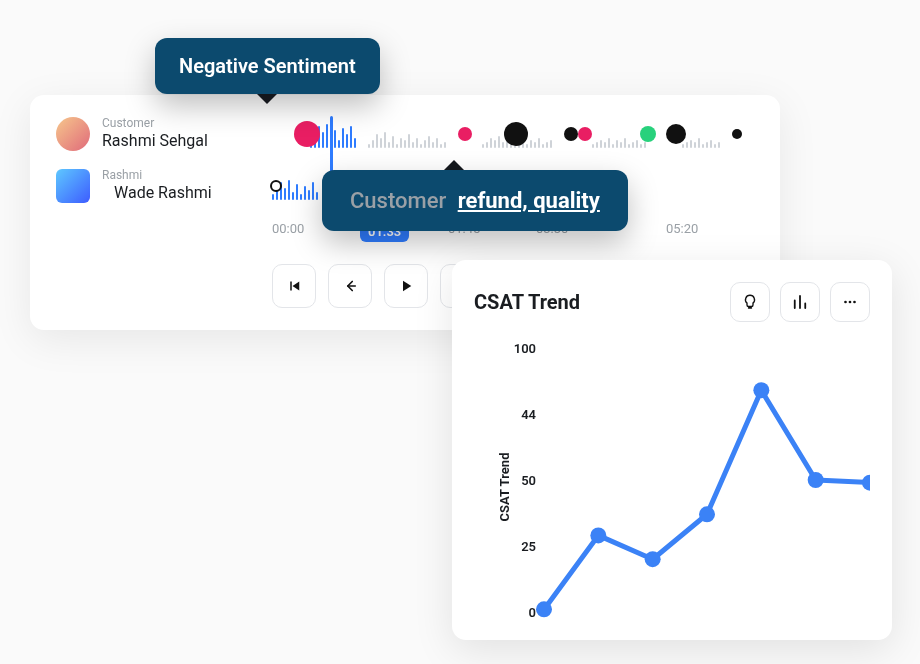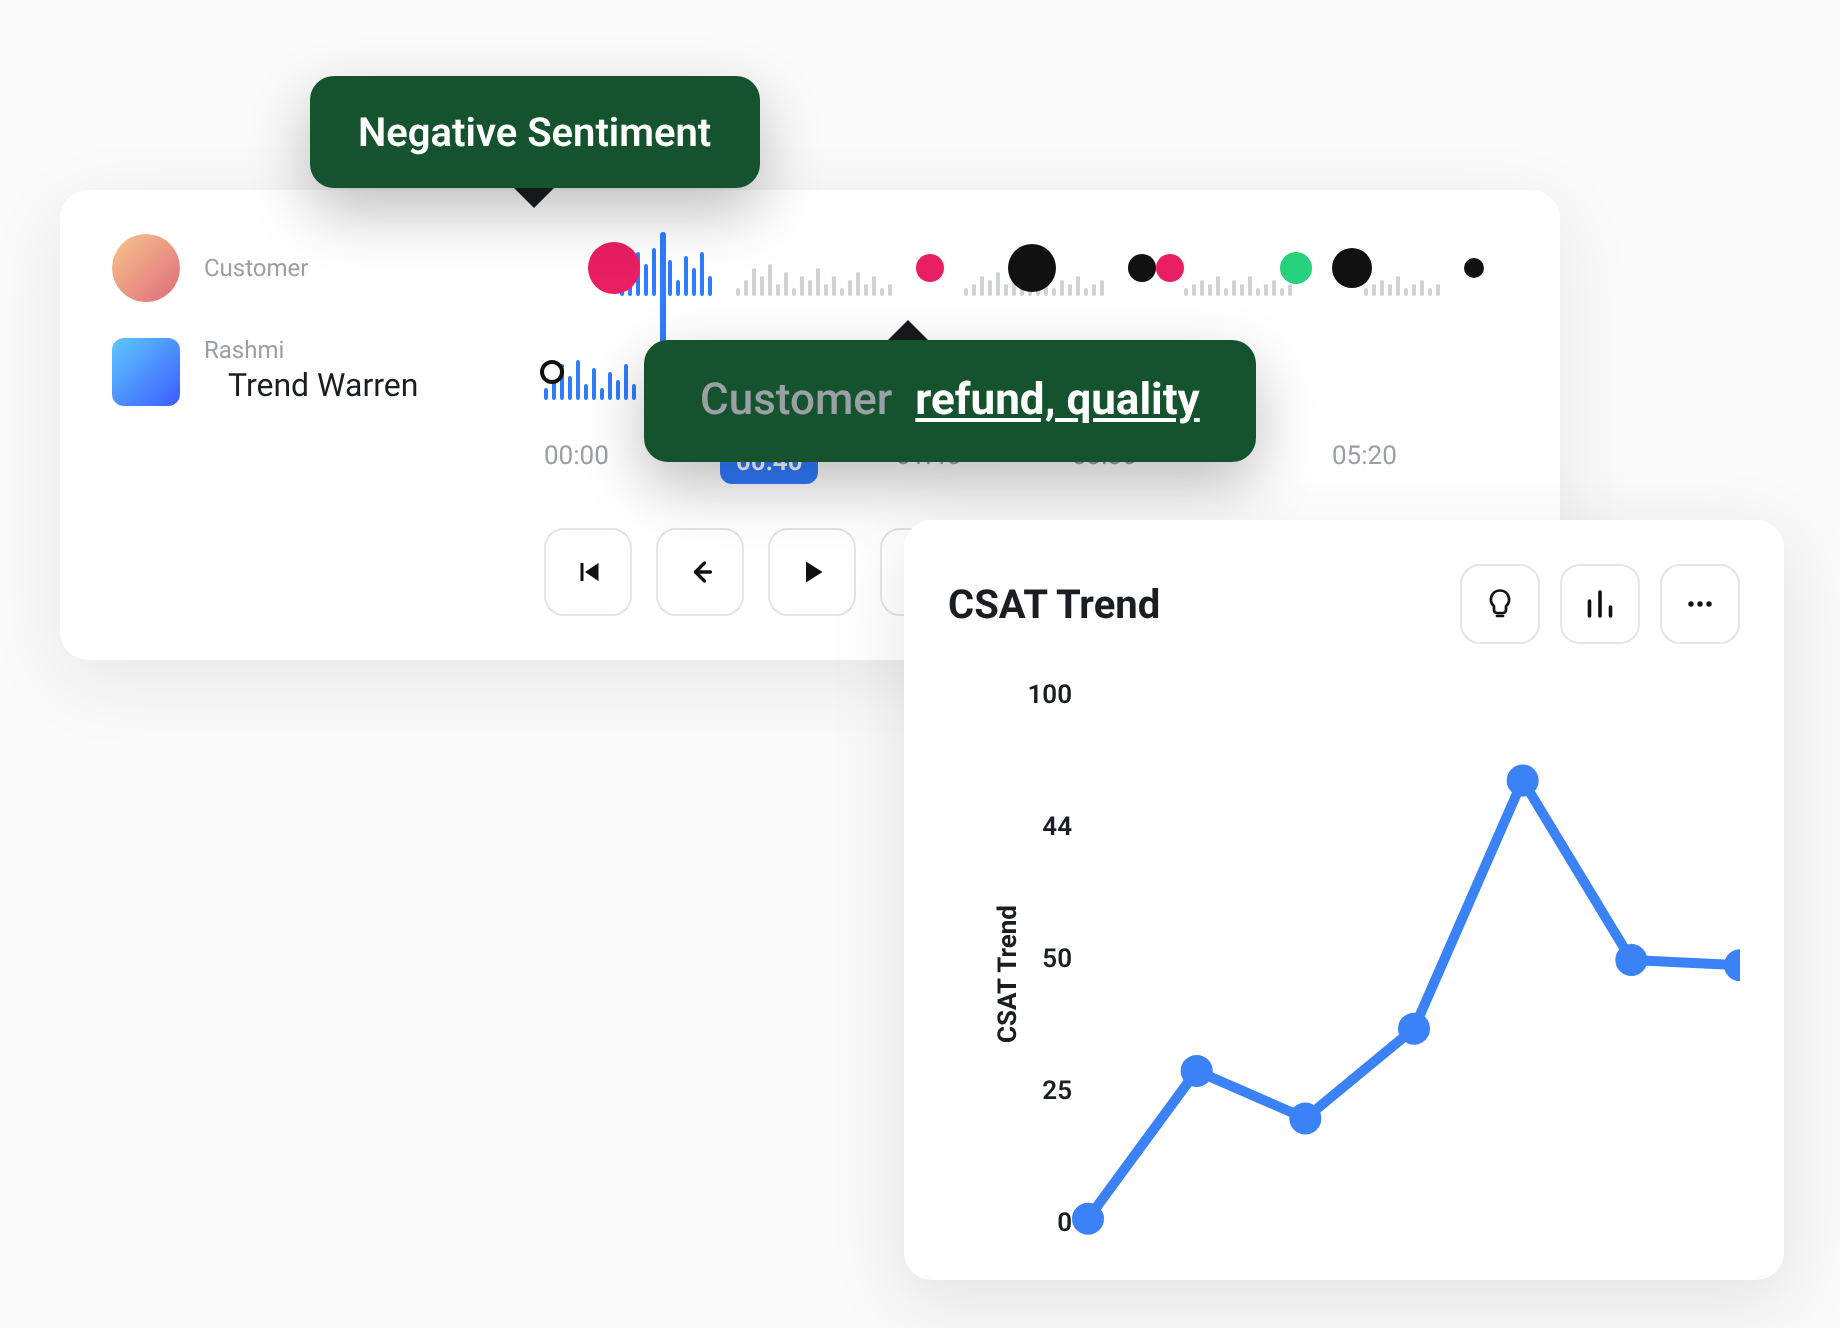--- a/index.html
+++ b/index.html
@@ -119,21 +119,21 @@
     display: flex;
     align-items: center;
     justify-content: center;
     cursor: pointer;
   }
   .ctrl-btn svg { width: 18px; height: 18px; }
 
   
   .tooltip {
     position: absolute;
-    background: #14532d;
+    background: #0c4a6e;
     color: #fff;
     border-radius: 12px;
     padding: 16px 24px;
     font-size: 20px;
     font-weight: 600;
     box-shadow: 0 12px 30px rgba(0,0,0,0.25);
     white-space: nowrap;
   }
   .tooltip .arrow {
     position: absolute;
@@ -227,20 +227,21 @@
 </style>
 </head>
 <body>
 
 <div class="call-card">
 
   <div class="participant-row">
     <div class="avatar"></div>
     <div class="participant-text">
       <div class="role-label">Customer</div>
+      <div class="name">Rashmi Sehgal</div>
     </div>
     <div class="wave-area" id="wave-customer">
 
       <div class="playhead" style="left:58px;"></div>
     <div class="wave-bar blue" style="left: 38px; height: 6px;"></div>
         <div class="wave-bar blue" style="left: 42px; height: 12px;"></div>
         <div class="wave-bar blue" style="left: 46px; height: 22px;"></div>
         <div class="wave-bar blue" style="left: 50px; height: 16px;"></div>
         <div class="wave-bar blue" style="left: 54px; height: 24px;"></div>
         <div class="wave-bar blue" style="left: 58px; height: 10px;"></div>
@@ -320,42 +321,42 @@
         <div class="dot green" style="left: 368px; width: 16px; height: 16px;"></div>
         <div class="dot black" style="left: 394px; width: 20px; height: 20px;"></div>
         <div class="dot black" style="left: 460px; width: 10px; height: 10px;"></div>
       </div>
   </div>
 
   <div class="participant-row">
     <div class="avatar adv"></div>
     <div class="participant-text">
       <div class="role-label">Rashmi</div>
-      <div class="name adv-name">Trend Warren</div>
+      <div class="name adv-name">Wade Rashmi</div>
     </div>
     <div class="wave-area" id="wave-advisor">
         <div class="wave-bar blue" style="left: 0px; height: 6px;"></div>
         <div class="wave-bar blue" style="left: 4px; height: 10px;"></div>
         <div class="wave-bar blue" style="left: 8px; height: 18px;"></div>
         <div class="wave-bar blue" style="left: 12px; height: 12px;"></div>
         <div class="wave-bar blue" style="left: 16px; height: 20px;"></div>
         <div class="wave-bar blue" style="left: 20px; height: 8px;"></div>
         <div class="wave-bar blue" style="left: 24px; height: 16px;"></div>
         <div class="wave-bar blue" style="left: 28px; height: 6px;"></div>
         <div class="wave-bar blue" style="left: 32px; height: 14px;"></div>
         <div class="wave-bar blue" style="left: 36px; height: 10px;"></div>
         <div class="wave-bar blue" style="left: 40px; height: 18px;"></div>
         <div class="wave-bar blue" style="left: 44px; height: 8px;"></div>
         <div style="position: absolute; left: -2px; top: 50%; transform: translateY(-50%); width: 12px; height: 12px; border: 2px solid rgb(17, 17, 17); border-radius: 50%;"></div>
       </div>
   </div>
 
   <div class="time-row">
     <div class="time-tick">00:00</div>
-    <div class="time-tick"><span class="time-current">00:40</span></div>
+    <div class="time-tick"><span class="time-current">01:33</span></div>
     <div class="time-tick">01:45</div>
     <div class="time-tick" style="width:130px;">03:30</div>
     <div class="time-tick">05:20</div>
   </div>
 
   <div class="controls">
     <div class="ctrl-btn">
       <svg viewBox="0 0 24 24">
           <path d="M7 6h2v12H7zM19 6l-9 6 9 6z" fill="#111"></path>
         </svg>

